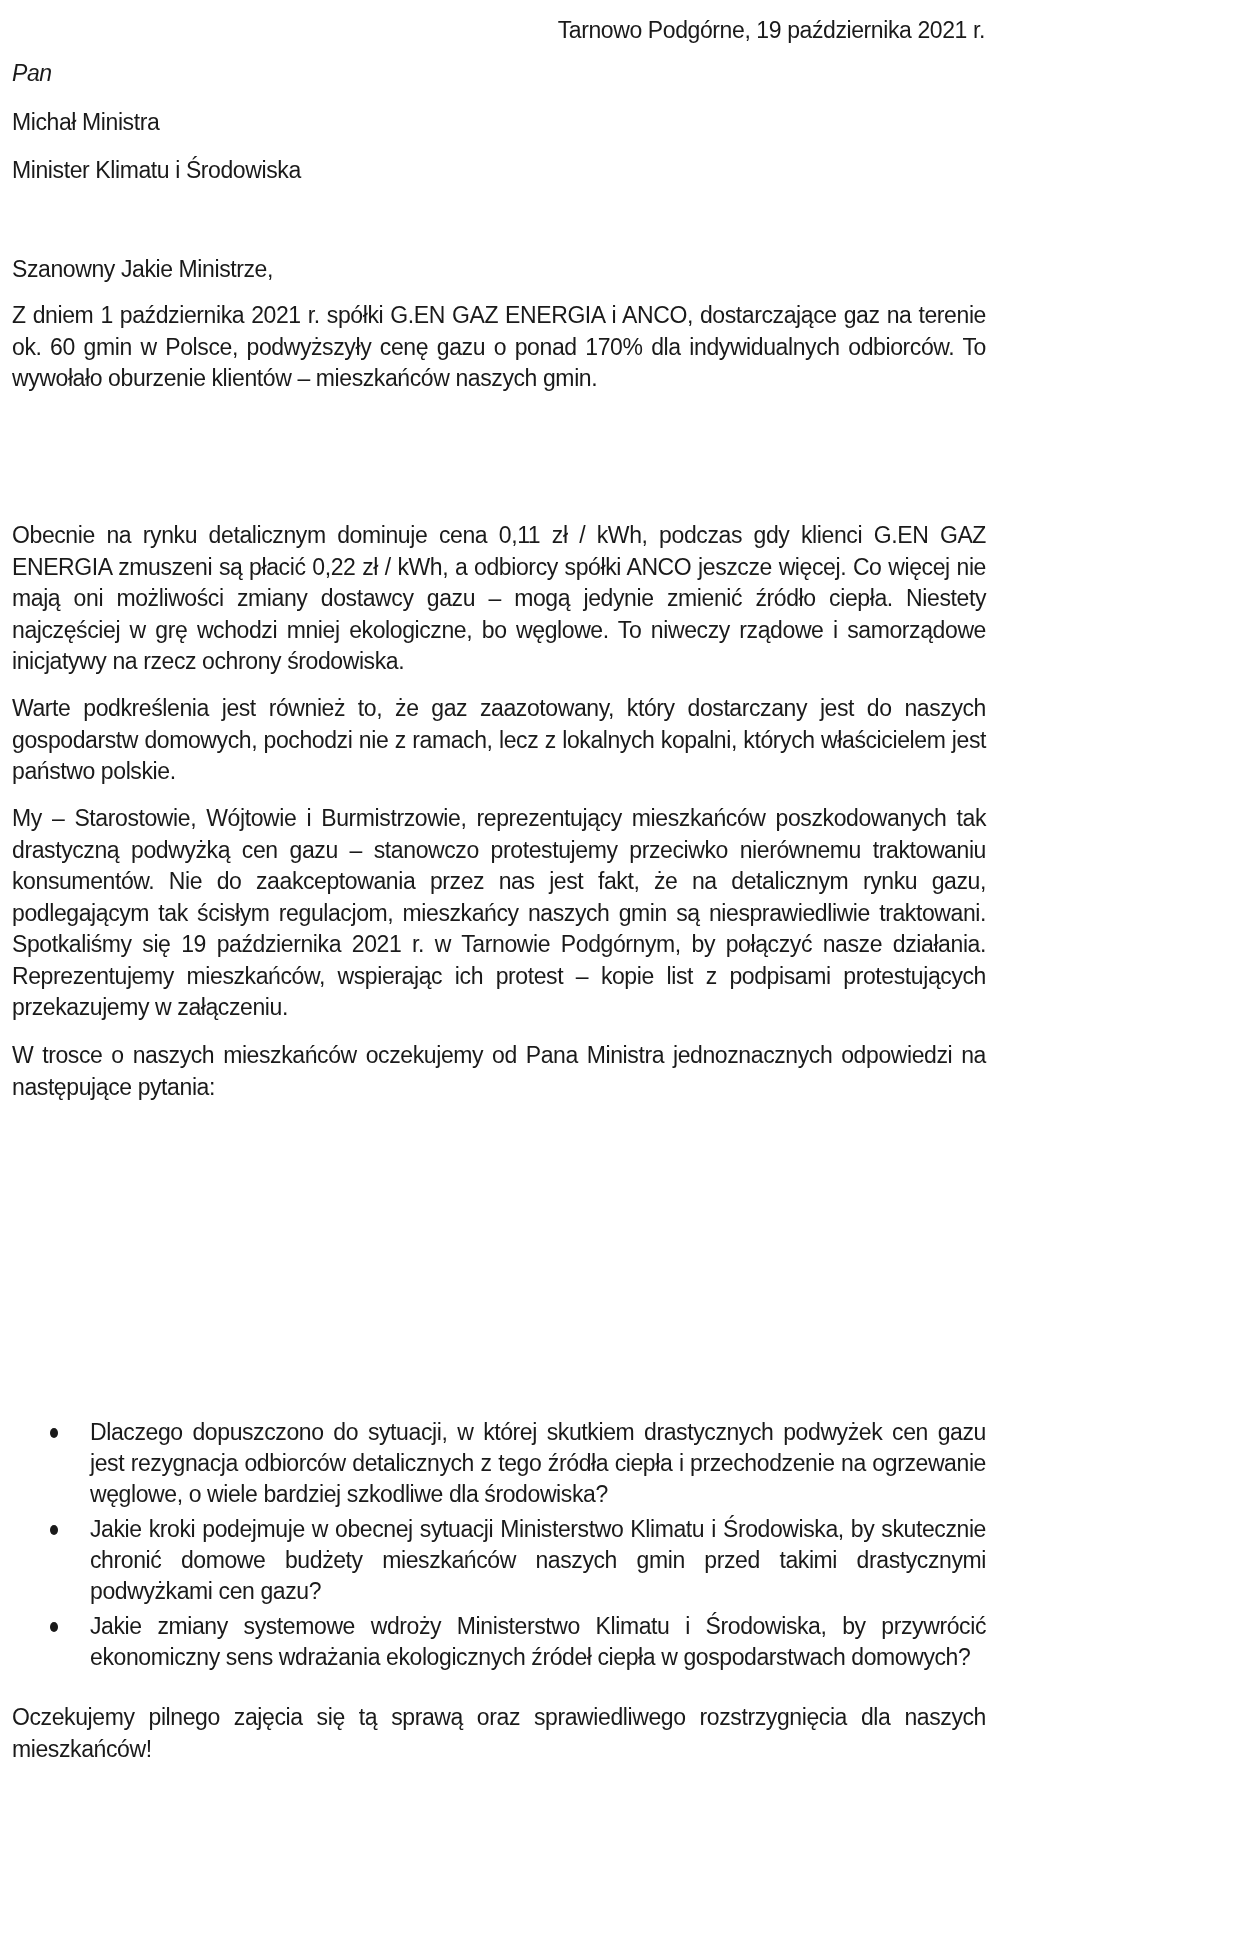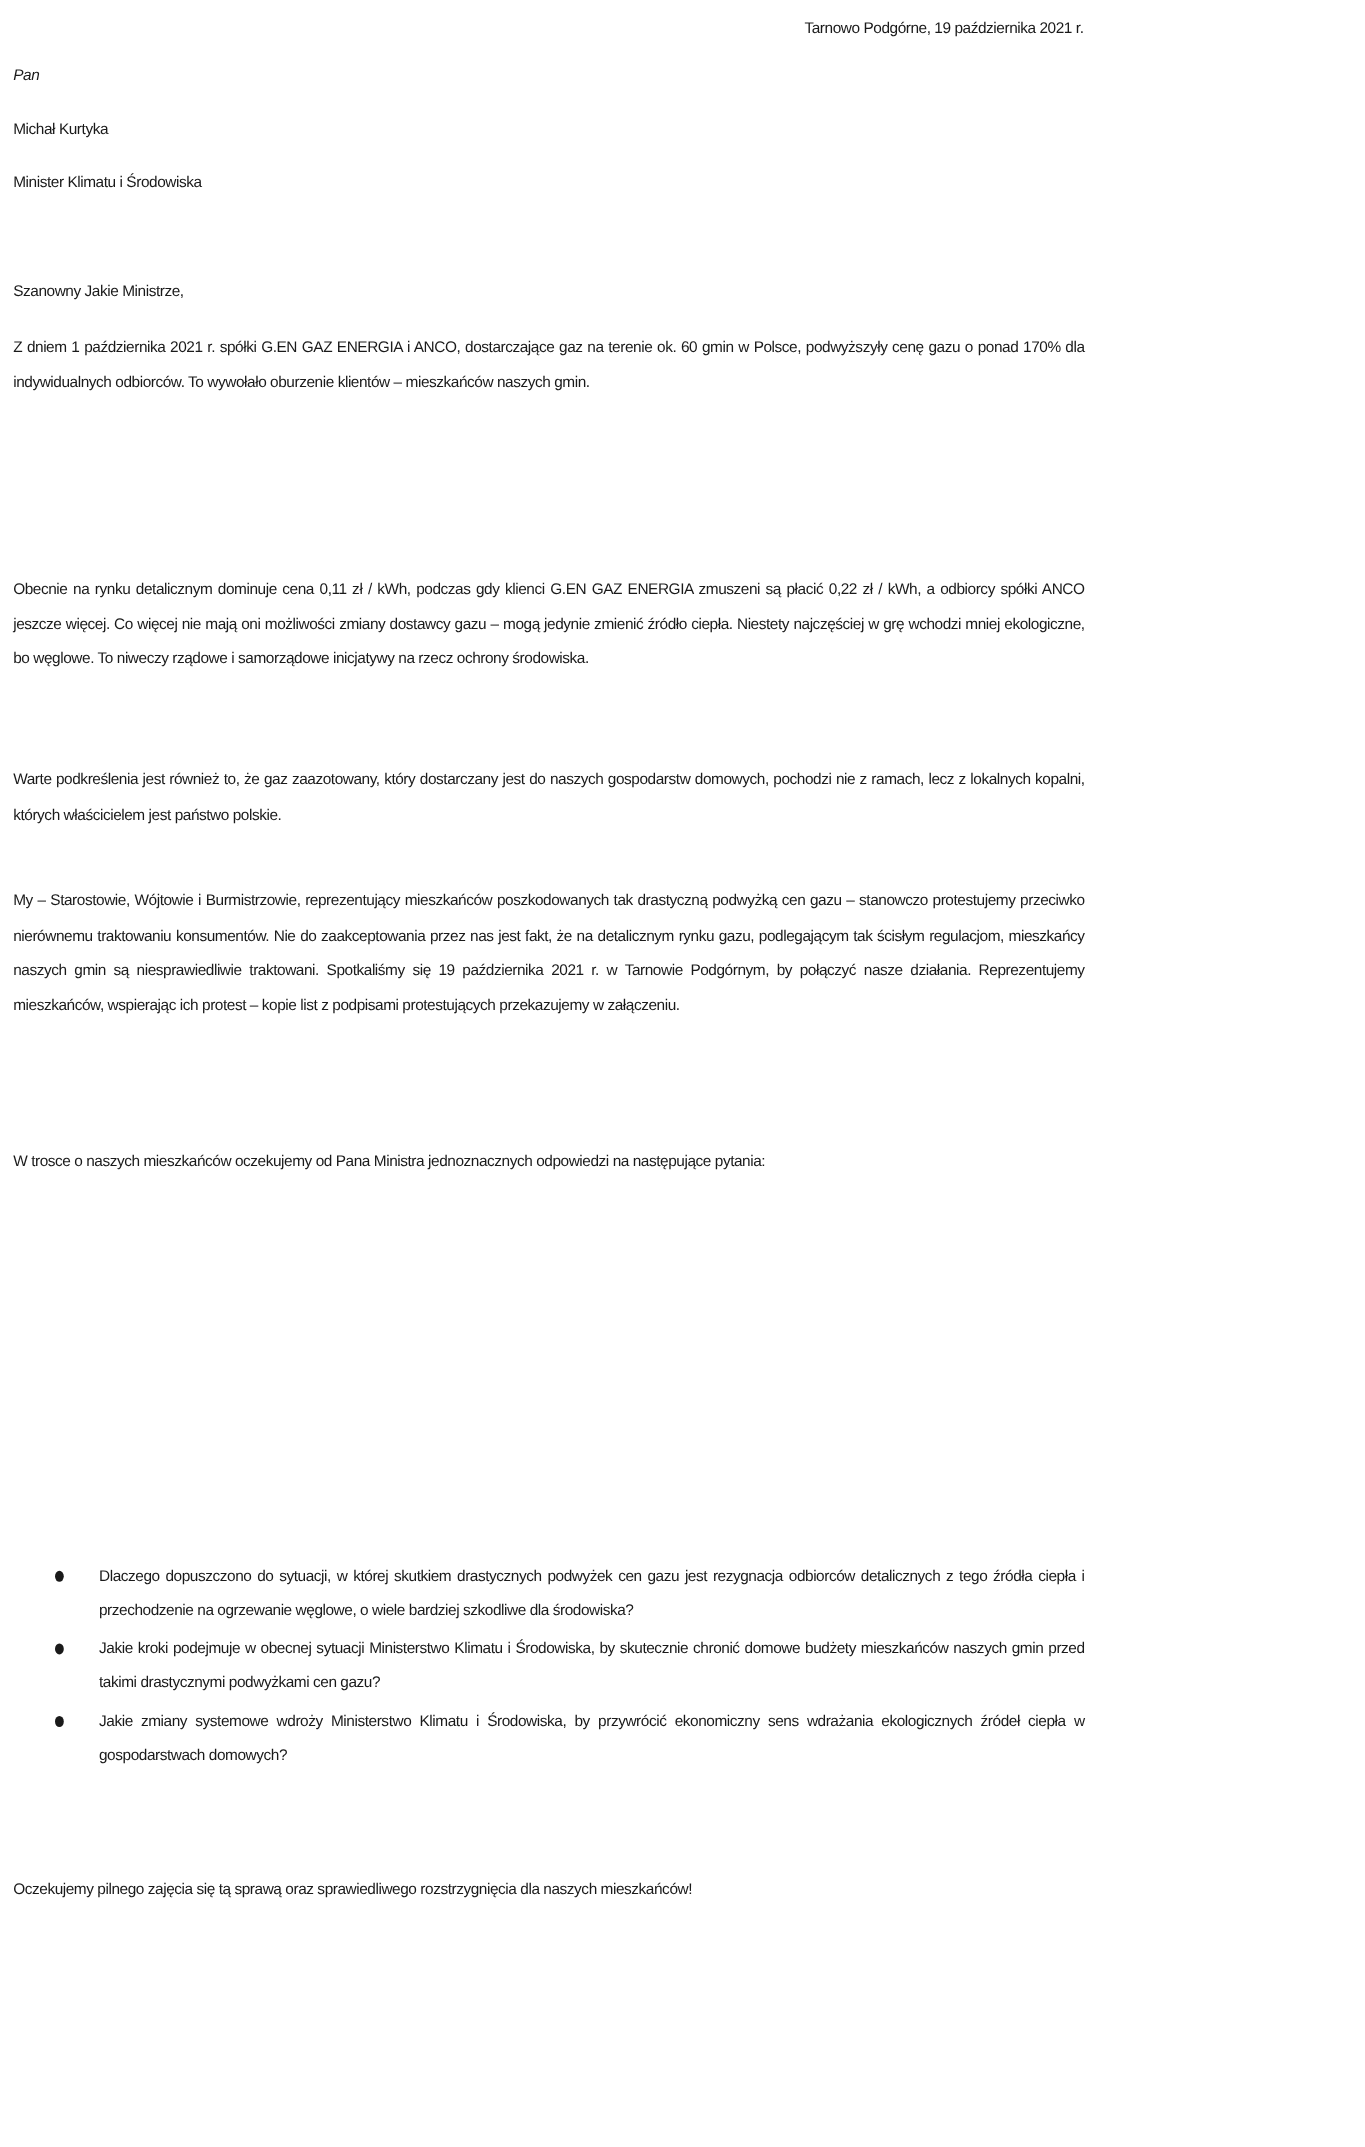--- a/index.html
+++ b/index.html
@@ -1,34 +1,34 @@
 <!DOCTYPE html>
 <html><head>
 <meta charset="utf-8">
 <style>
   html, body { margin: 0; padding: 0; background: #ffffff; }
   body { width: 1241px; height: 1952px; position: relative; overflow: hidden; color: #1a1a1a; }
-  .page { position: absolute; left: 0; top: 0; width: 1241px; height: 1952px; font-family: "Liberation Sans", sans-serif; font-size: 14px; letter-spacing: -0.4px; word-spacing: 0px; }
+  .page { position: absolute; left: 0; top: 0; width: 1241px; height: 1952px; font-family: "Liberation Sans", sans-serif; font-size: 23px; letter-spacing: -0.4px; word-spacing: 0px; }
   .date { position: absolute; right: 256px; top: 17px; white-space: nowrap; }
   .single { position: absolute; left: 12px; white-space: nowrap; }
   p.para { position: absolute; left: 12px; width: 974px; margin: 0; line-height: 31.5px; text-align: justify; }
   ul.questions { position: absolute; left: 50px; width: 936px; top: 1417px; margin: 0; padding: 0; list-style: none; }
   ul.questions li { position: relative; padding-left: 40px; line-height: 31px; text-align: justify; margin-bottom: 4px; }
   ul.questions li .bullet { position: absolute; left: 0; top: 11px; width: 8px; height: 10px; border-radius: 50%; background: #1a1a1a; }
   .signature { position: absolute; left: 26px; top: 1868px; width: 960px; font-style: italic; white-space: nowrap; }
 </style>
 </head>
 <body>
 
 <div class="page">
 
   <div class="date">Tarnowo Podgórne, 19 października 2021 r.</div>
 
   <div class="single" style="top:60px;font-style:italic;">Pan</div>
-  <div class="single" style="top:109px;">Michał Kurtyka</div>
+  <div class="single" style="top:109px;">Michał Ministra</div>
   <div class="single" style="top:157px;">Minister Klimatu i Środowiska</div>
 
   <div class="single" style="top:256px;">Szanowny Jakie Ministrze,</div>
 
   <p class="para" style="top:300px;">Z dniem 1 października 2021 r. spółki G.EN GAZ ENERGIA i ANCO, dostarczające gaz na terenie ok. 60 gmin w Polsce, podwyższyły cenę gazu o ponad 170% dla indywidualnych odbiorców. To wywołało oburzenie klientów – mieszkańców naszych gmin.</p>
   <p class="para" style="top:520px;">Obecnie na rynku detalicznym dominuje cena 0,11 zł / kWh, podczas gdy klienci G.EN GAZ ENERGIA zmuszeni są płacić 0,22 zł / kWh, a odbiorcy spółki ANCO jeszcze więcej. Co więcej nie mają oni możliwości zmiany dostawcy gazu – mogą jedynie zmienić źródło ciepła. Niestety najczęściej w grę wchodzi mniej ekologiczne, bo węglowe. To niweczy rządowe i samorządowe inicjatywy na rzecz ochrony środowiska.</p>
   <p class="para" style="top:693px;">Warte podkreślenia jest również to, że gaz zaazotowany, który dostarczany jest do naszych gospodarstw domowych, pochodzi nie z ramach, lecz z lokalnych kopalni, których właścicielem jest państwo polskie.</p>
   <p class="para" style="top:803px;">My – Starostowie, Wójtowie i Burmistrzowie, reprezentujący mieszkańców poszkodowanych tak drastyczną podwyżką cen gazu – stanowczo protestujemy przeciwko nierównemu traktowaniu konsumentów. Nie do zaakceptowania przez nas jest fakt, że na detalicznym rynku gazu, podlegającym tak ścisłym regulacjom, mieszkańcy naszych gmin są niesprawiedliwie traktowani. Spotkaliśmy się 19 października 2021 r. w Tarnowie Podgórnym, by połączyć nasze działania. Reprezentujemy mieszkańców, wspierając ich protest – kopie list z podpisami protestujących przekazujemy w załączeniu.</p>
   <p class="para" style="top:1040px;">W trosce o naszych mieszkańców oczekujemy od Pana Ministra jednoznacznych odpowiedzi na następujące pytania:</p>
 

